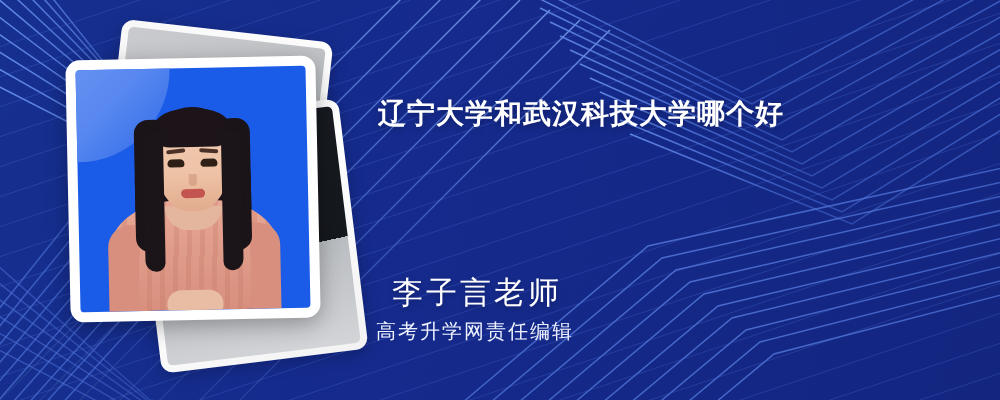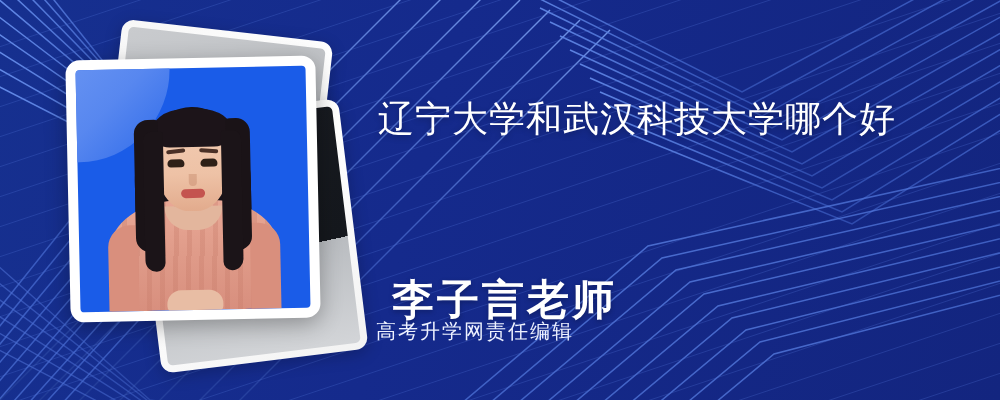--- a/index.html
+++ b/index.html
@@ -182,32 +182,32 @@
     width: 56px; height: 22px;
     background: #e8bda4; border-radius: 14px 14px 6px 6px;
   }
 
   
   .title {
     position: absolute;
     left: 378px; top: 96px;
     width: 600px;
     color: #ffffff;
-    font-size: 36px;
-    font-weight: 400;
+    font-size: 28px;
+    font-weight: 700;
     letter-spacing: 1px;
     line-height: 1.28;
     text-shadow: 0 2px 6px rgba(0,0,0,.28);
   }
   .person-name {
     position: absolute;
     left: 392px; top: 272px;
     color: #ffffff;
-    font-size: 42px;
-    font-weight: 700;
+    font-size: 31px;
+    font-weight: 400;
     letter-spacing: 3px;
     text-shadow: 0 2px 5px rgba(0,0,0,.26);
   }
   .person-role {
     position: absolute;
     left: 376px; top: 318px;
     color: #eef2ff;
     font-size: 20px;
     font-weight: 400;
     letter-spacing: 2px;

